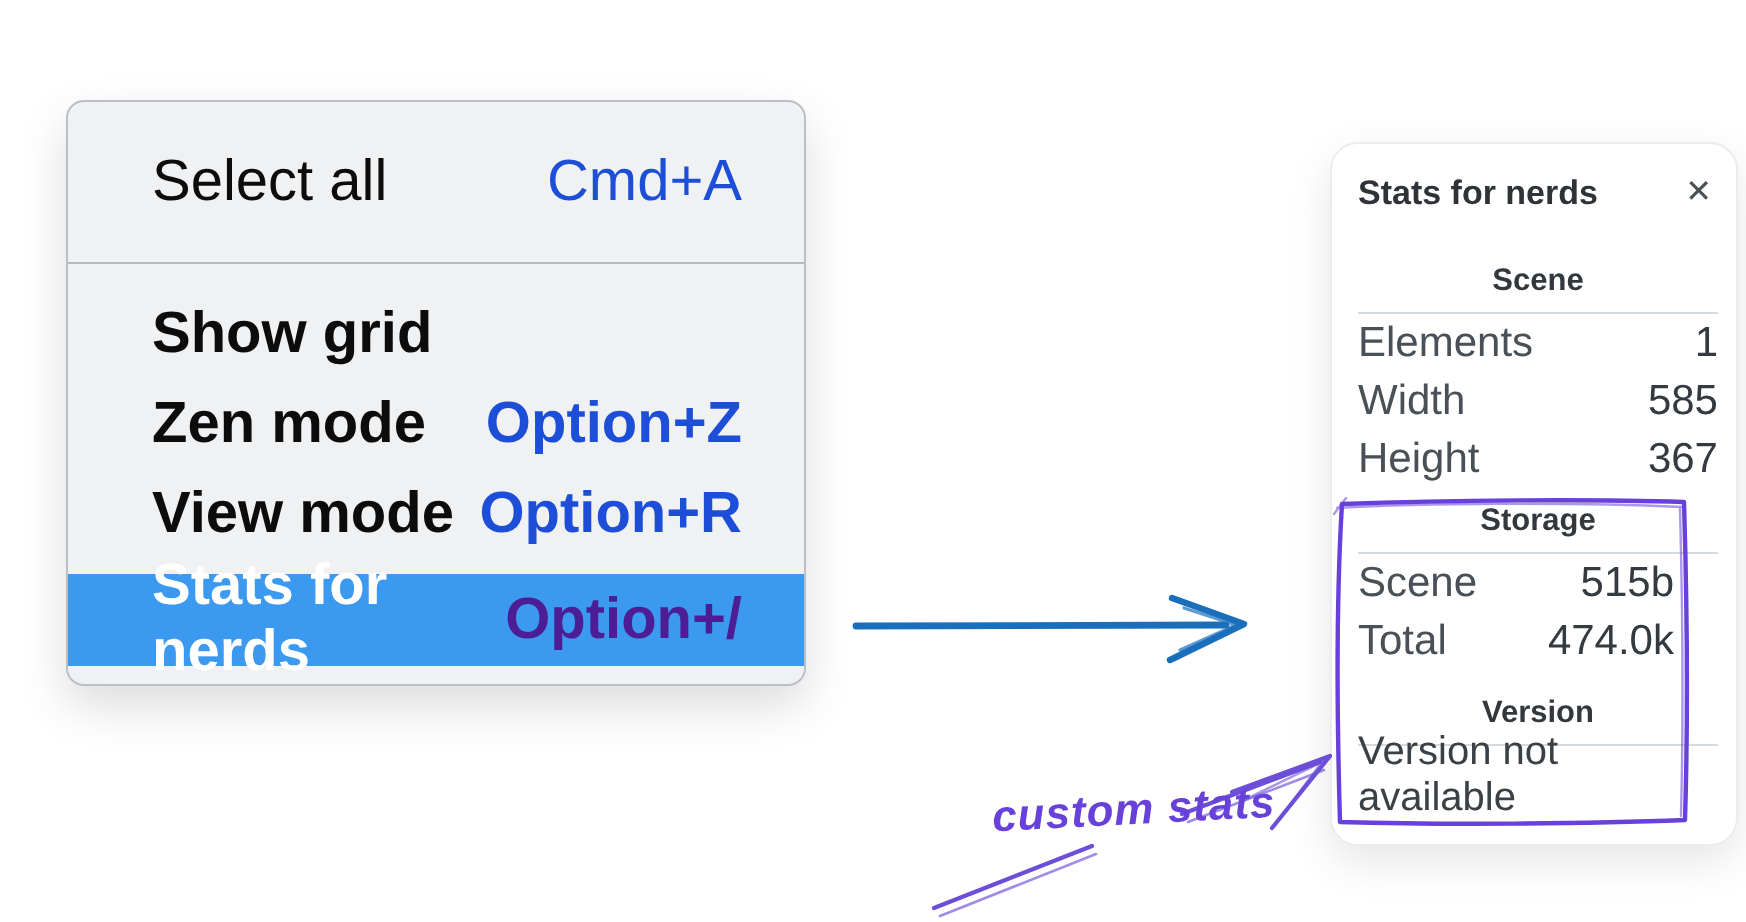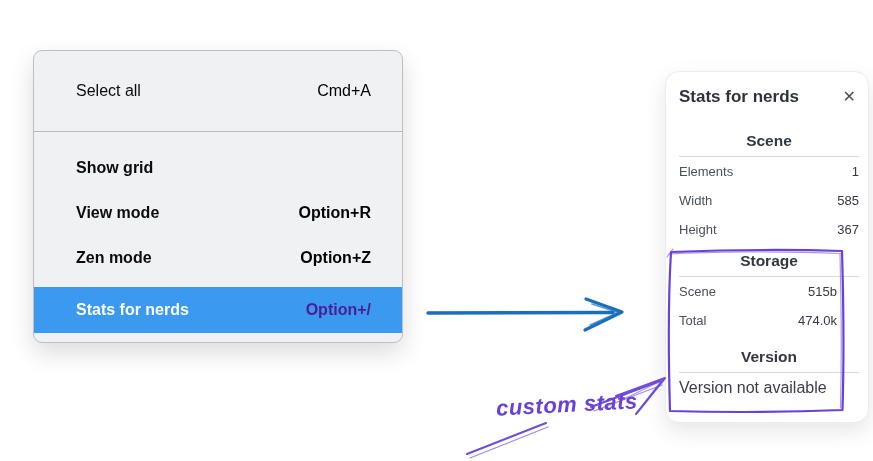--- a/index.html
+++ b/index.html
@@ -5,30 +5,30 @@
   * { margin:0; padding:0; box-sizing:border-box; }
   html,body { width:873px; height:461px; background:#ffffff; overflow:hidden;
               font-family:"Liberation Sans", sans-serif; }
   .stage { position:relative; width:873px; height:461px; background:#fff; }
 
   
   .menu {
     position:absolute; left:33px; top:50px; width:370px; height:293px;
     background:#f0f1f3; border:1px solid #bcc0c4; border-radius:9px;
     box-shadow:0 10px 24px rgba(0,0,0,.14);
-    font-size:16px; color:#0c0c0d; overflow:hidden;
+    font-size:29px; color:#0c0c0d; overflow:hidden;
   }
   .menu-row {
     display:flex; justify-content:space-between; align-items:center;
     padding:0 31px 0 42px; height:45px; cursor:default;
   }
   .menu-row.first { height:80px; }
   .menu-divider { height:1px; background:#b6b9bd; }
   .menu-sec2 { padding-top:13px;font-weight:bold; }
-  .shortcut { color:#000000; }
+  .shortcut { color:#1d4ed8; }
   .menu-row.hl { height:46px; margin-top:7px; background:#3b99ef; color:#ffffff; }
   .menu-row.hl .shortcut { color:#4c1d95; }
 
   
   .panel {
     position:absolute; left:665px; top:71px; width:204px; height:352px;
     background:#ffffff; border:1px solid #ececec; border-radius:14px;
     box-shadow:0 8px 22px rgba(0,0,0,.10);
     padding:12px 9px 0 13px; color:#343a40;
   }
@@ -38,26 +38,26 @@
     background:none; border:none; font-size:16px; line-height:1;
     color:#4a5056; cursor:pointer; padding:0 3px; font-family:inherit;
   }
   .sec-h { text-align:center; font-weight:bold; font-size:15.5px; color:#33383d; }
   .sec-h.scene   { margin-top:22px; }
   .sec-h.storage { margin-top:8px; }
   .sec-h.version { margin-top:13px; }
   .rule { border:none; border-top:1px solid #d5dade; margin-top:6px; }
   .stat-row {
     display:flex; justify-content:space-between; align-items:center;
-    height:29px; font-size:13px;
+    height:29px; font-size:21px;
   }
   .stat-row .lbl { color:#495057; }
   .stat-row .val { color:#343a40; }
   .stat-row.boxed { padding-right:22px; }
-  .note { height:29px; display:flex; align-items:center; font-size:16px; color:#3b4046; }
+  .note { height:29px; display:flex; align-items:center; font-size:20px; color:#3b4046; }
 
   
   .custom-note {
     position:absolute; left:496px; top:392px;
     font-size:22px; font-weight:bold; font-style:italic;
     letter-spacing:.5px; color:#6741d9; transform:rotate(-3deg);
     white-space:nowrap;
   }
 
   
@@ -72,26 +72,26 @@
     <div class="menu-row first">
       <span>Select all</span>
       <span class="shortcut">Cmd+A</span>
     </div>
     <div class="menu-divider"></div>
     <div class="menu-sec2">
       <div class="menu-row">
         <span>Show grid</span>
       </div>
       <div class="menu-row">
+        <span>Zen mode</span>
+        <span class="shortcut">Option+Z</span>
+      </div>
+      <div class="menu-row">
         <span>View mode</span>
         <span class="shortcut">Option+R</span>
-      </div>
-      <div class="menu-row">
-        <span>Zen mode</span>
-        <span class="shortcut">Option+Z</span>
       </div>
       <div class="menu-row hl">
         <span>Stats for nerds</span>
         <span class="shortcut">Option+/</span>
       </div>
     </div>
   </div>
 
   <div class="panel">
     <div class="panel-head">

